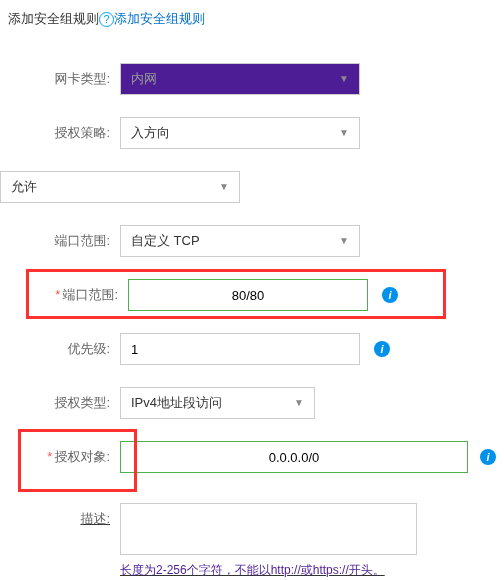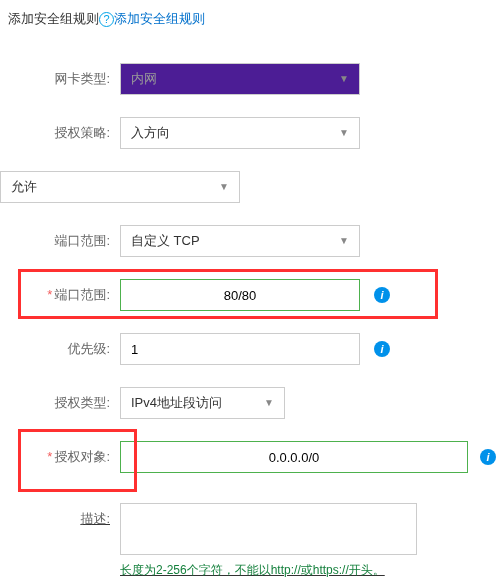--- a/index.html
+++ b/index.html
@@ -9,28 +9,28 @@
     .help-icon { display: inline-flex; align-items: center; justify-content: center; width: 15px; height: 15px; border: 1px solid #00a3e8; border-radius: 50%; color: #00a3e8; font-size: 11px; }
     .link { color: #0070cc; text-decoration: none; }
     .form { padding: 25px 6px 0 0; }
     .form-row { display: flex; align-items: flex-start; margin-bottom: 22px; position: relative; }
     .label { width: 120px; text-align: right; padding-right: 10px; color: #666; line-height: 32px; font-size: 13px; }
     .required { color: #f25c5c; margin-right: 2px; }
     .field { flex: 0 0 auto; }
     .select-box { width: 240px; height: 32px; border: 1px solid #ccc; background: #fff; padding: 0 28px 0 10px; line-height: 30px; position: relative; color: #333; cursor: pointer; }
     .select-box.disabled { background: #4c1d95; color: #999; cursor: default; }
     .select-box .caret { position: absolute; right: 10px; top: 50%; transform: translateY(-50%); color: #888; font-size: 10px; }
-    .select-narrow { width: 165px; }
+    .select-narrow { width: 195px; }
     .input-box { width: 240px; height: 32px; border: 1px solid #ccc; padding: 0 10px; font-size: 13px; outline: none; }
     .input-box.green { border: 1px solid #4db14d; text-align: center; }
     .input-wide { width: 348px; }
     .info-icon { display: inline-flex; align-items: center; justify-content: center; width: 16px; height: 16px; background: #0091ea; color: #fff; border-radius: 50%; font-size: 11px; font-style: italic; font-weight: bold; margin-left: 14px; margin-top: 8px; }
     .info-icon.far { position: absolute; right: 2px; top: 8px; margin: 0; }
     .textarea-box { width: 297px; height: 52px; border: 1px solid #ccc; padding: 6px 10px; font-size: 13px; resize: none; outline: none; font-family: inherit; }
-    .hint { color: #15803d; font-size: 12px; margin-top: 4px; width: 297px; }
+    .hint { color: #4c1d95; font-size: 12px; margin-top: 4px; width: 297px; }
     .hl-box { position: absolute; border: 3px solid #ff3030; pointer-events: none; }
   </style>
 </head>
 <body>
 
 <div class="header">
   <span class="header-title">添加安全组规则</span>
   <span class="help-icon">?</span>
   <a href="#" class="link">添加安全组规则</a>
 </div>
@@ -69,21 +69,21 @@
   <div class="form-row">
     <div class="label">端口范围:</div>
     <div class="field">
       <div class="select-box">
         <span>自定义 TCP</span>
         <span class="caret">▼</span>
       </div>
     </div>
   </div>
 
-  <div class="form-row" style="position:relative;">
+  <div class="form-row" style="position:relative;margin-left:8px;">
     <div class="hl-box" style="left:18px; top:-10px; width:420px; height:50px;"></div>
     <div class="label"><span class="required">*</span><span>端口范围:</span></div>
     <div class="field">
       <input class="input-box green" value="80/80" style="">
     </div>
     <span class="info-icon">i</span>
   </div>
 
   <div class="form-row">
     <div class="label">优先级:</div>

